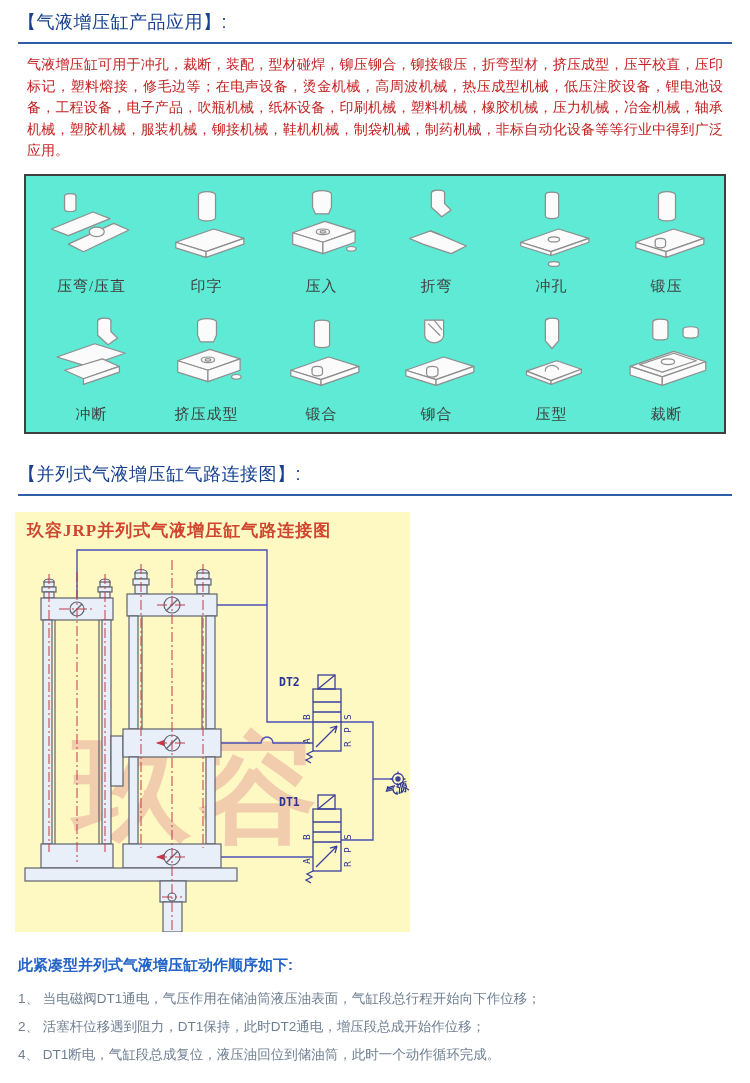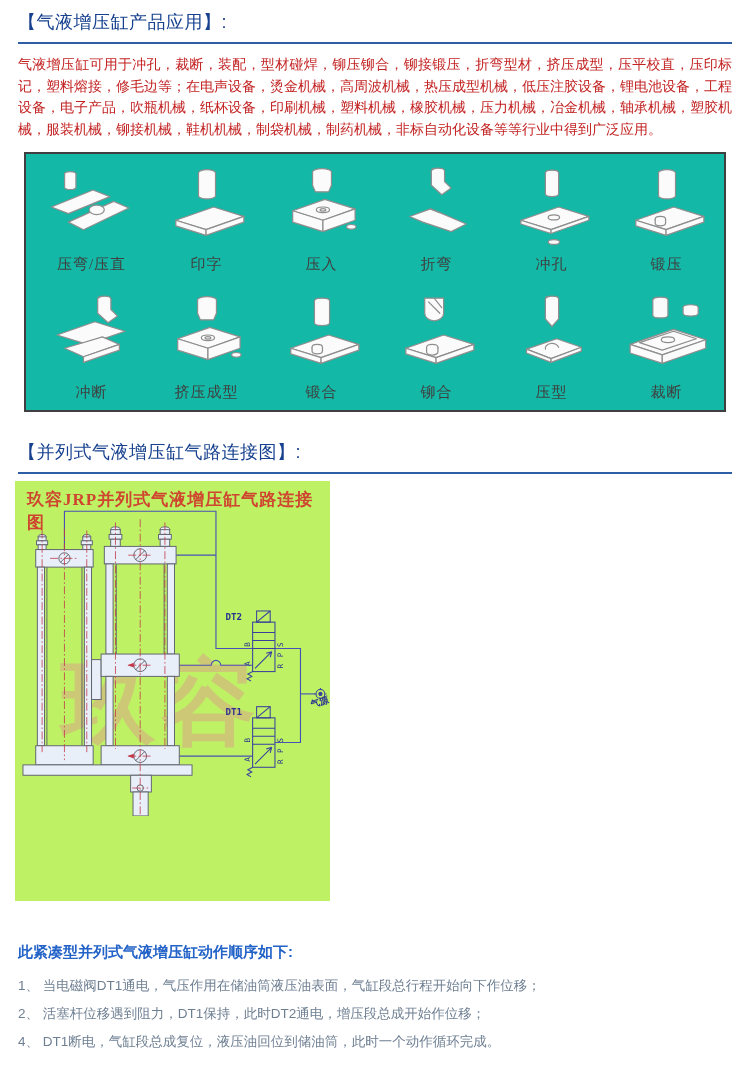--- a/index.html
+++ b/index.html
@@ -6,54 +6,54 @@
   body{
     width:750px;height:1083px;background:#ffffff;overflow:hidden;
     font-family:"Liberation Sans","DejaVu Sans",sans-serif;
   }
   .sec{padding:0 18px;}
   .sec-title{
     margin:10px 0 8px;font-size:18px;font-weight:normal;color:#17418f;letter-spacing:.5px;
   }
   .rule{border:0;border-top:2px solid #2e5ea6;margin:0 0 4px;}
   .red-para{
-    margin:10px 0 12px;color:#c32222;font-size:14px;line-height:21.5px;text-align:justify;font-family:Liberation Serif, serif;
+    margin:10px 9px 12px;color:#c32222;font-size:14px;line-height:21.5px;text-align:justify;font-family:Liberation Serif, serif;
   }
   
   .app-grid{
-    margin:0 6px 2px;border:2px solid #3f3f3f;background:#14b8a6;
+    margin:0 6px 2px;border:2px solid #3f3f3f;background:#5eead4;
     display:grid;grid-template-columns:repeat(6,1fr);padding-left:8px;
   }
   .app-cell{text-align:center;padding:6px 2px 8px;}
   .app-icon{width:104px;height:94px;display:block;margin:0 auto;}
   .g1{stroke:#8e8e8e;fill:#fbfbfb;stroke-width:1.3;stroke-linejoin:round;stroke-linecap:round;}
   .app-label{
     font-family:"Liberation Serif","DejaVu Serif",serif;
     font-size:15px;color:#3f3f3f;letter-spacing:1px;margin-top:1px;
   }
   
   .diagram{
-    position:relative;width:315px;height:420px;margin:7px 0 0 15px;background:#bef264;
+    position:relative;width:395px;height:420px;margin:16px 0 0 15px;background:#fef9c3;
   }
   .diagram-title{
     position:absolute;top:7px;left:12px;z-index:3;
     font-family:"Liberation Serif","DejaVu Serif",serif;
     font-size:17px;font-weight:bold;color:#cf4530;letter-spacing:1px;
   }
   .dwg{position:absolute;inset:0;}
   .cyl{stroke:#5f626e;fill:#e9eff8;stroke-width:1.2;stroke-linejoin:miter;}
   .cl{stroke:#c3394a;stroke-width:1;fill:none;stroke-dasharray:10,3,2,3;}
   .pipe{stroke:#4a50b5;stroke-width:1.4;fill:none;}
   .valve{stroke:#3a3f9e;fill:none;stroke-width:1.3;}
   .vtxt{fill:#2b3390;font-size:9.5px;font-family:"DejaVu Sans Mono",monospace;}
   .vlab{fill:#2b3390;font-size:11.5px;font-family:"DejaVu Sans Mono",monospace;font-weight:bold;}
   .wm{fill:#e09090;opacity:.42;font-family:"Liberation Serif",serif;font-weight:bold;}
   .redmark{fill:#c3394a;stroke:none;}
   
-  .seq-intro{margin:42px 0 10px;font-size:15px;font-weight:bold;color:#2363c8;}
+  .seq-intro{margin:24px 0 10px;font-size:15px;font-weight:bold;color:#2363c8;}
   .seq-step{margin:0;font-size:13.5px;line-height:28px;color:#6e7f92;}
 </style>
 </head>
 <body>
 
 <div class="sec">
   <h2 class="sec-title">【气液增压缸产品应用】:</h2>
   <hr class="rule">
   <p class="red-para">气液增压缸可用于冲孔，裁断，装配，型材碰焊，铆压铆合，铆接锻压，折弯型材，挤压成型，压平校直，压印标记，塑料熔接，修毛边等；在电声设备，烫金机械，高周波机械，热压成型机械，低压注胶设备，锂电池设备，工程设备，电子产品，吹瓶机械，纸杯设备，印刷机械，塑料机械，橡胶机械，压力机械，冶金机械，轴承机械，塑胶机械，服装机械，铆接机械，鞋机机械，制袋机械，制药机械，非标自动化设备等等行业中得到广泛应用。</p>
 

